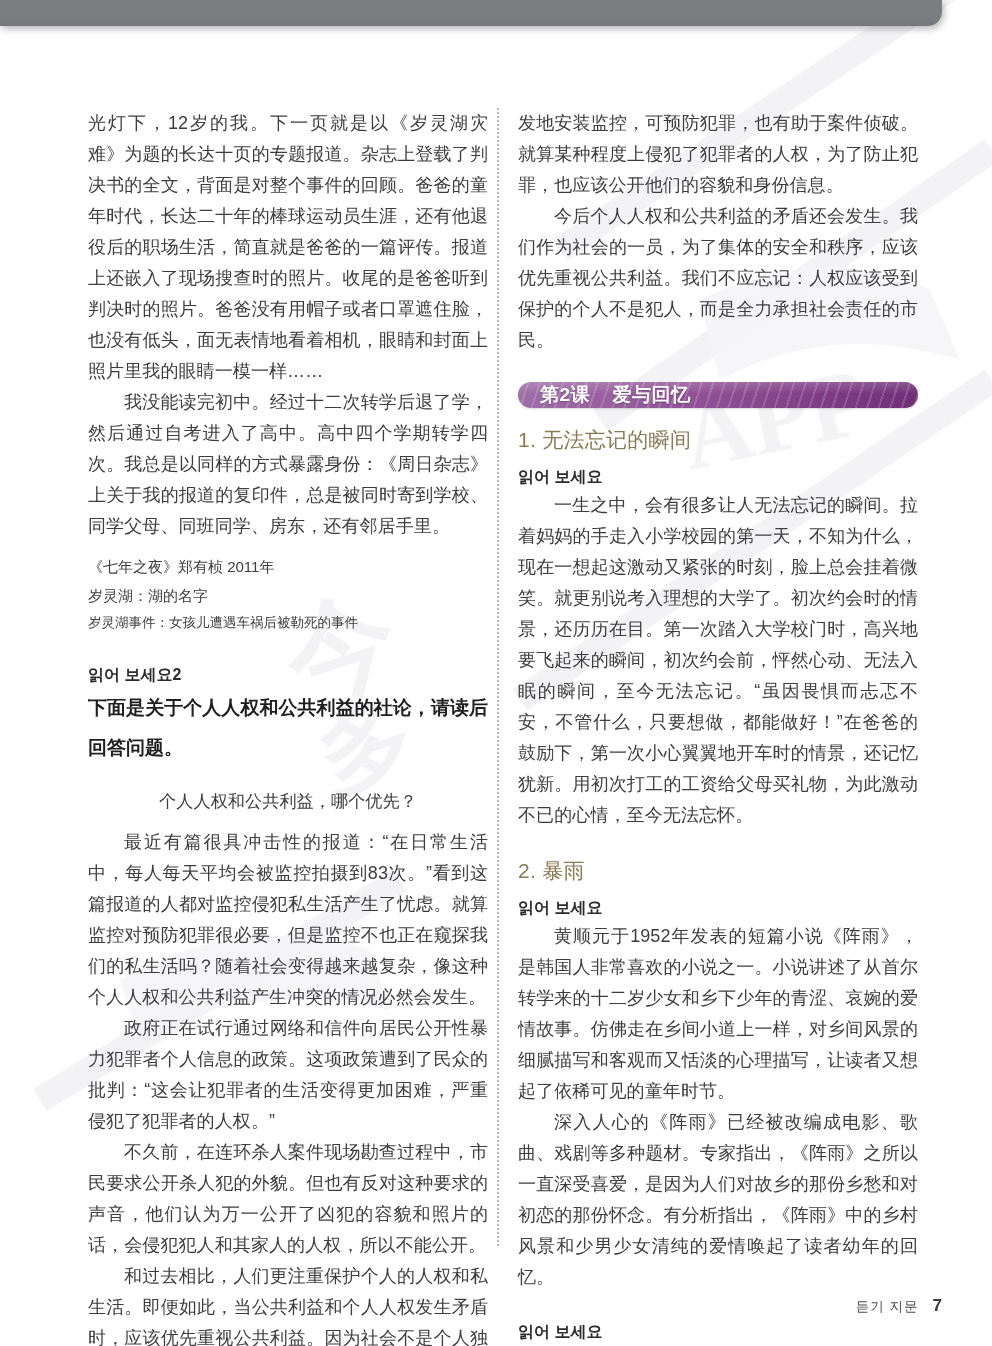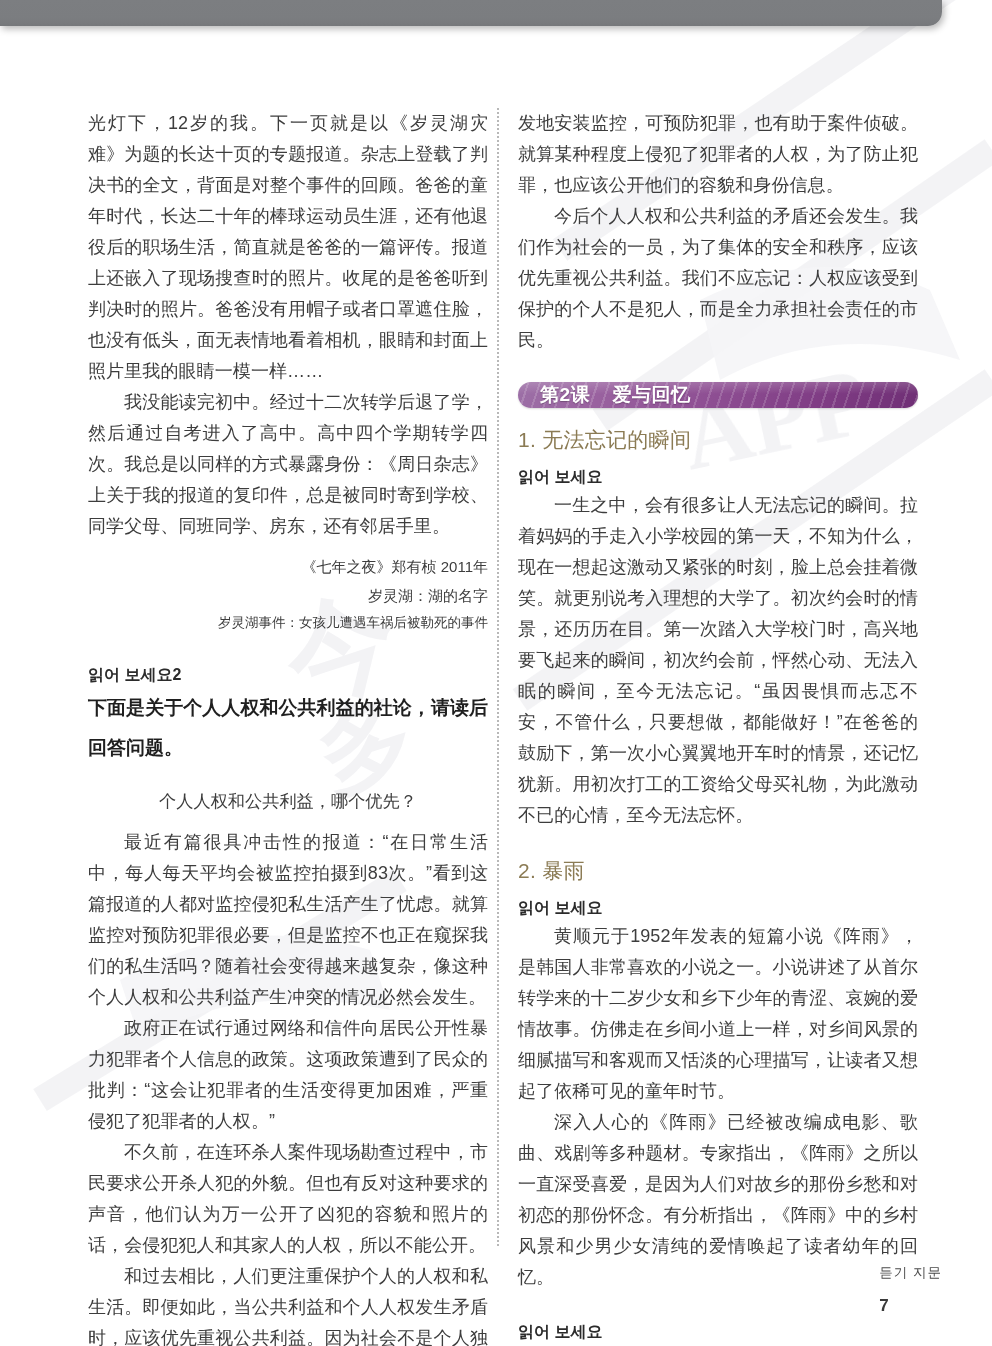--- a/index.html
+++ b/index.html
@@ -70,21 +70,20 @@
     text-justify: inter-ideograph;
     color: #3d3d3d;
     letter-spacing: 0.1px;
   }
   p.indent { text-indent: 2em; }
 
   p.attrib {
     margin: 0;
     font-size: 15px;
     line-height: 29px;
-    text-align: right;
     color: #3d3d3d;
   }
   p.attrib.small {
     font-size: 13.5px;
     line-height: 26px;
   }
 
   .spacer-sm { height: 10px; }
   .spacer-md { height: 18px; }
   .spacer-lg { height: 26px; }
@@ -167,21 +166,20 @@
 
   
   .footer {
     position: absolute;
     right: 50px;
     bottom: 30px;
     display: flex;
     align-items: baseline;
     gap: 14px;
     color: #4a4a4a;
-    flex-direction: column;
   }
   .footer .chapter { font-size: 13.5px; letter-spacing: 1px; }
   .footer .pageno  { font-size: 17px; font-weight: bold; color: #3a3a3a; }
 </style>
 </head>
 <body>
 
 <div class="page">
 
   <svg class="watermark" viewBox="0 0 992 1346" preserveAspectRatio="none" aria-hidden="true">

